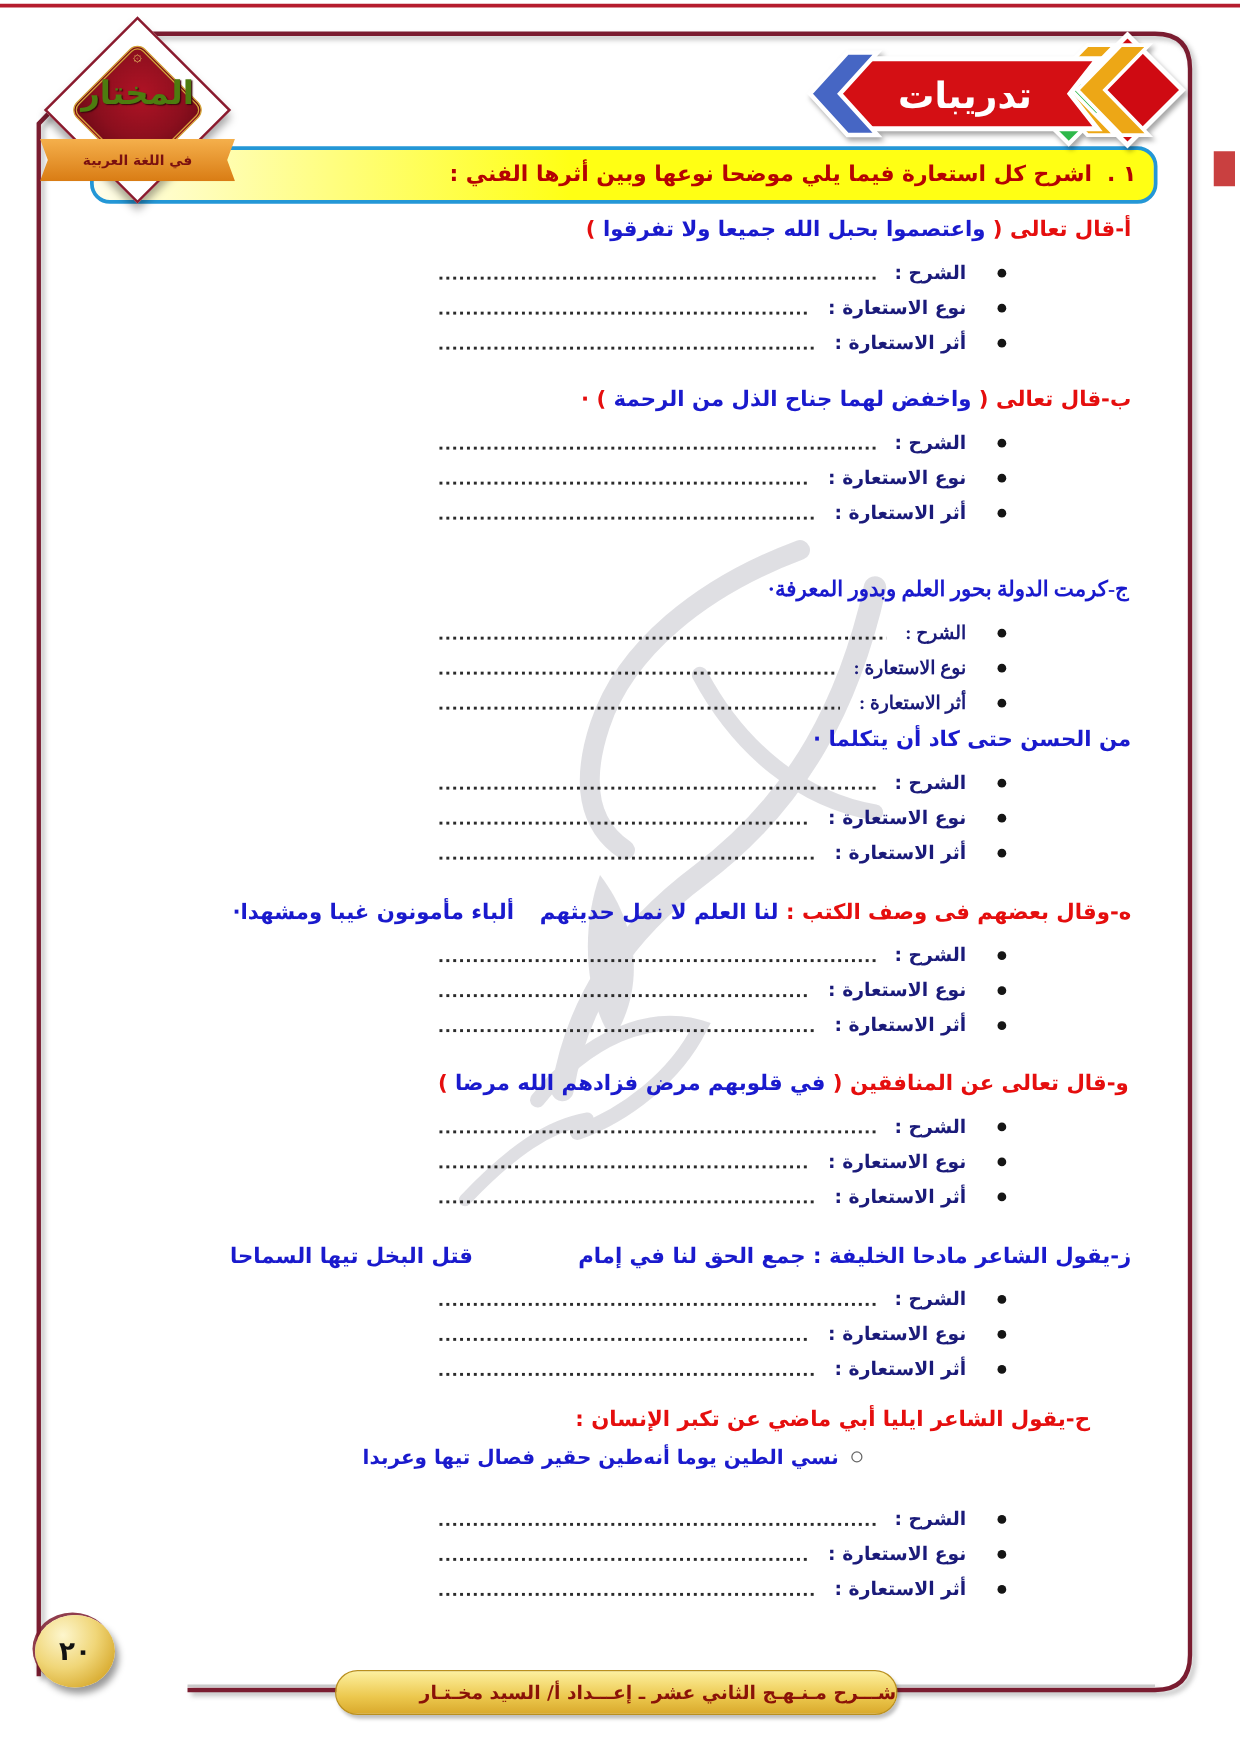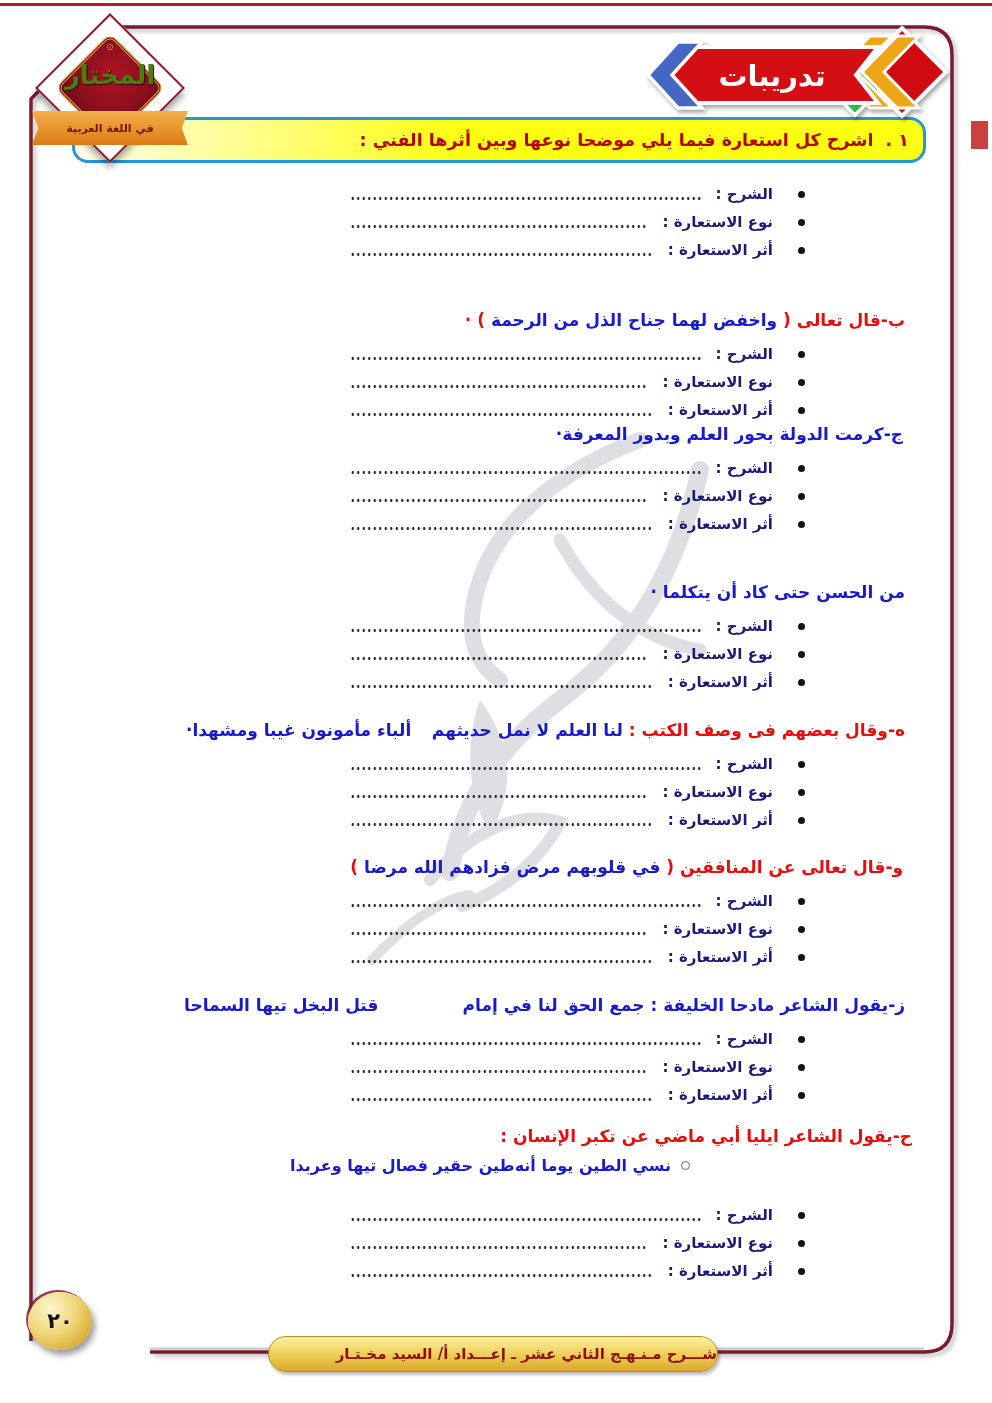--- a/index.html
+++ b/index.html
@@ -139,20 +139,23 @@
     <text id="banner-text" x="142" y="64" text-anchor="middle" font-family="DejaVu Sans, sans-serif" font-size="29" font-weight="bold" fill="#ffffff">تدريبات</text>
   </svg>
 
   <div id="qbox">
     <span class="qnum">١ .</span>
     <span>اشرح كل استعارة فيما يلي موضحا نوعها وبين أثرها الفني :</span>
   </div>
 
   <div id="items">
       <div class="item" style="top: 172px;">
+        <div class="hrow" style="margin-right:51px;">
+          <span class="hmain"><span class="c-red">أ-قال تعالى </span><span class="c-red">( </span><span class="c-blue">واعتصموا بحبل الله جميعا ولا تفرقوا</span><span class="c-red"> )</span></span>
+        </div>
         <div class="rows">
           <div class="brow">
             <span class="bdot"></span>
             <span class="blabel">الشرح : </span>
             <span class="dots"></span>
           </div>
           <div class="brow">
             <span class="bdot"></span>
             <span class="blabel">نوع الاستعارة : </span>
             <span class="dots"></span>
@@ -179,21 +182,21 @@
             <span class="blabel">نوع الاستعارة : </span>
             <span class="dots"></span>
           </div>
           <div class="brow">
             <span class="bdot"></span>
             <span class="blabel">أثر الاستعارة : </span>
             <span class="dots"></span>
           </div>
         </div>
       </div>
-      <div class="item" style="top: 422px;">
+      <div class="item" style="top: 460px; font-family: Liberation Serif, serif;">
         <div class="hrow" style="margin-right:53px;">
           <span class="hmain"><span class="c-blue">ج-كرمت الدولة بحور العلم وبدور المعرفة·</span></span>
         </div>
         <div class="rows">
           <div class="brow">
             <span class="bdot"></span>
             <span class="blabel">الشرح : </span>
             <span class="dots"></span>
           </div>
           <div class="brow">
@@ -292,21 +295,21 @@
             <span class="dots"></span>
           </div>
           <div class="brow">
             <span class="bdot"></span>
             <span class="blabel">أثر الاستعارة : </span>
             <span class="dots"></span>
           </div>
         </div>
       </div>
       <div class="item" style="top: 1124px;">
-        <div class="hrow" style="margin-right:44px;">
+        <div class="hrow" style="margin-right:84px;">
           <span class="hmain"><span class="c-red">ح-يقول الشاعر ايليا أبي ماضي عن تكبر الإنسان :</span></span>
         </div>
         <div class="vrow">
           <span class="vmark"></span>
           <span class="c-blue">نسي الطين يوما أنه</span>
           <span class="vspace"></span>
           <span class="c-blue">طين حقير فصال تيها وعربدا</span>
         </div>
         <div class="rows" style="margin-top:26px;">
           <div class="brow">

